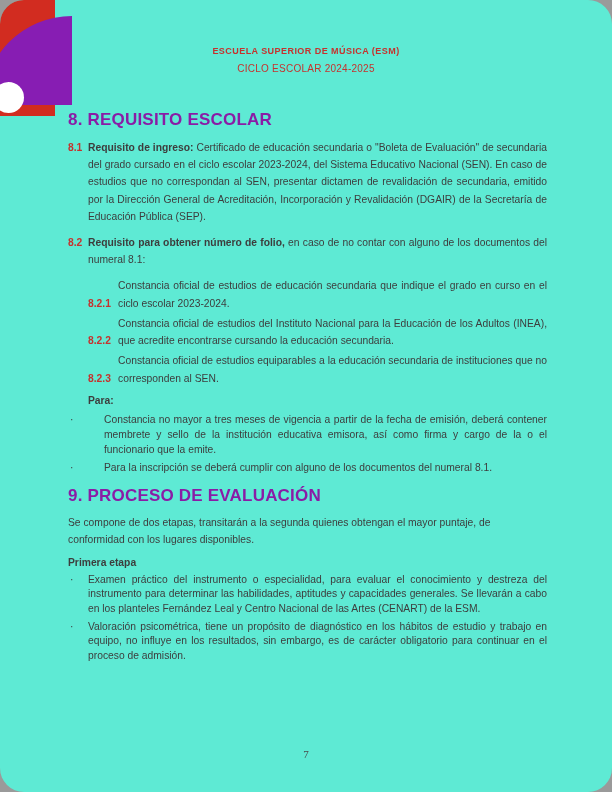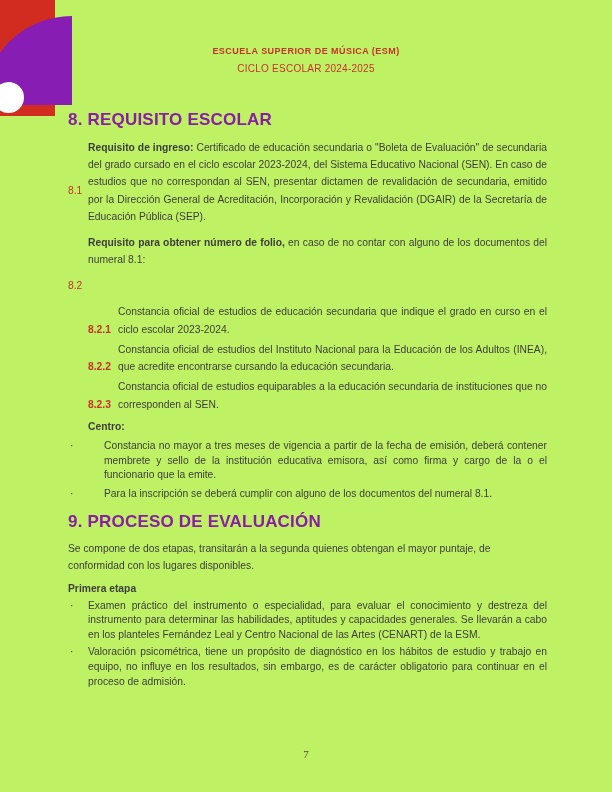--- a/index.html
+++ b/index.html
@@ -2,40 +2,40 @@
 <html style="--red: #c5322e; --purple: #8a1ca6; --logo_red: #d22c20; --logo_purple: #871db3; --link: #2878cc; --text: #3d3d3d;"><head>
 <meta charset="utf-8">
 <style>
   :root{
     --red:#c5322e; --purple:#8a1ca6; --logo_red:#d22c20; --logo_purple:#871db3;
     --link:#2878cc; --text:#3d3d3d;
   }
   *{box-sizing:border-box; margin:0; padding:0;}
   html,body{background:#9a9a9a;}
   .page{
-    position:relative; width:612px; height:792px; margin:0 auto; background:#bef264;
-    overflow:hidden; font-family:"Liberation Sans", sans-serif; color:var(--text);
+    position:relative; width:612px; height:792px; margin:0 auto; background:#5eead4;
+    overflow:hidden; font-family:"Liberation Sans", sans-serif; color:var(--text);border-radius:24px;
   }
   
   .logo{position:absolute; left:0; top:0; width:80px; height:120px;}
   .logo-red{position:absolute; left:0; top:0; width:55px; height:116px; background:var(--logo_red);}
   .logo-purple{position:absolute; left:-17px; top:16px; width:89px; height:89px;
     background:var(--logo_purple); border-top-left-radius:100%;}
   .logo-notch{position:absolute; left:-7px; top:82px; width:31px; height:31px;
     border-radius:50%; background:#ffffff;}
   
   .header{position:absolute; left:80px; right:80px; top:46px; text-align:center;}
   .h-title{font-size:9px; font-weight:bold; letter-spacing:.45px; color:var(--red);}
   .h-sub{margin-top:7px; font-size:10px; letter-spacing:.25px; color:var(--red);}
   
   .content{position:absolute; left:68px; right:65px; top:113px; font-size:10.3px; line-height:17.2px;}
   .sec-heading{font-size:17px; line-height:13px; font-weight:bold; color:var(--purple); letter-spacing:.2px;}
   .mb13{margin-bottom:13px;}
   .item{display:flex; margin-bottom:9px;}
-  .item .num{flex:0 0 20px; font-weight:normal; color:var(--red);margin-top:43px;}
+  .item .num{flex:0 0 20px; font-weight:bold; color:var(--red);}
   .item .body{flex:1; text-align:justify;}
   .sub{display:flex; margin-left:20px; margin-bottom:2.5px; line-height:17.5px;align-items:flex-end;}
   .sub .num{flex:0 0 30px; font-weight:bold; color:var(--red);}
   .sub .body{flex:1; text-align:justify;}
   .notes-heading{margin-left:20px; margin-top:7px; margin-bottom:6px; font-weight:bold; line-height:13px;}
   .note{display:flex; margin-bottom:4px; line-height:14.6px;}
   .note .bullet{flex:0 0 36px; padding-left:2px;}
   .note .body{flex:1; text-align:justify;}
   .sec9{margin-top:13px; margin-bottom:12px;}
   .intro{line-height:17.5px; margin-bottom:7px;}
@@ -87,21 +87,21 @@
     <div class="sub">
       <span class="num">8.2.2</span>
       <span class="body">Constancia oficial de estudios del Instituto Nacional para la Educación de los Adultos (INEA), que acredite encontrarse cursando la educación secundaria.</span>
     </div>
 
     <div class="sub">
       <span class="num">8.2.3</span>
       <span class="body">Constancia oficial de estudios equiparables a la educación secundaria de instituciones que no corresponden al SEN.</span>
     </div>
 
-    <div class="notes-heading">Centro:</div>
+    <div class="notes-heading">Para:</div>
 
     <div class="note">
       <span class="bullet">·</span>
       <span class="body">Constancia no mayor a tres meses de vigencia a partir de la fecha de emisión, deberá contener membrete y sello de la institución educativa emisora, así como firma y cargo de la o el funcionario que la emite.</span>
     </div>
 
     <div class="note">
       <span class="bullet">·</span>
       <span class="body">Para la inscripción se deberá cumplir con alguno de los documentos del numeral 8.1.</span>
     </div>

